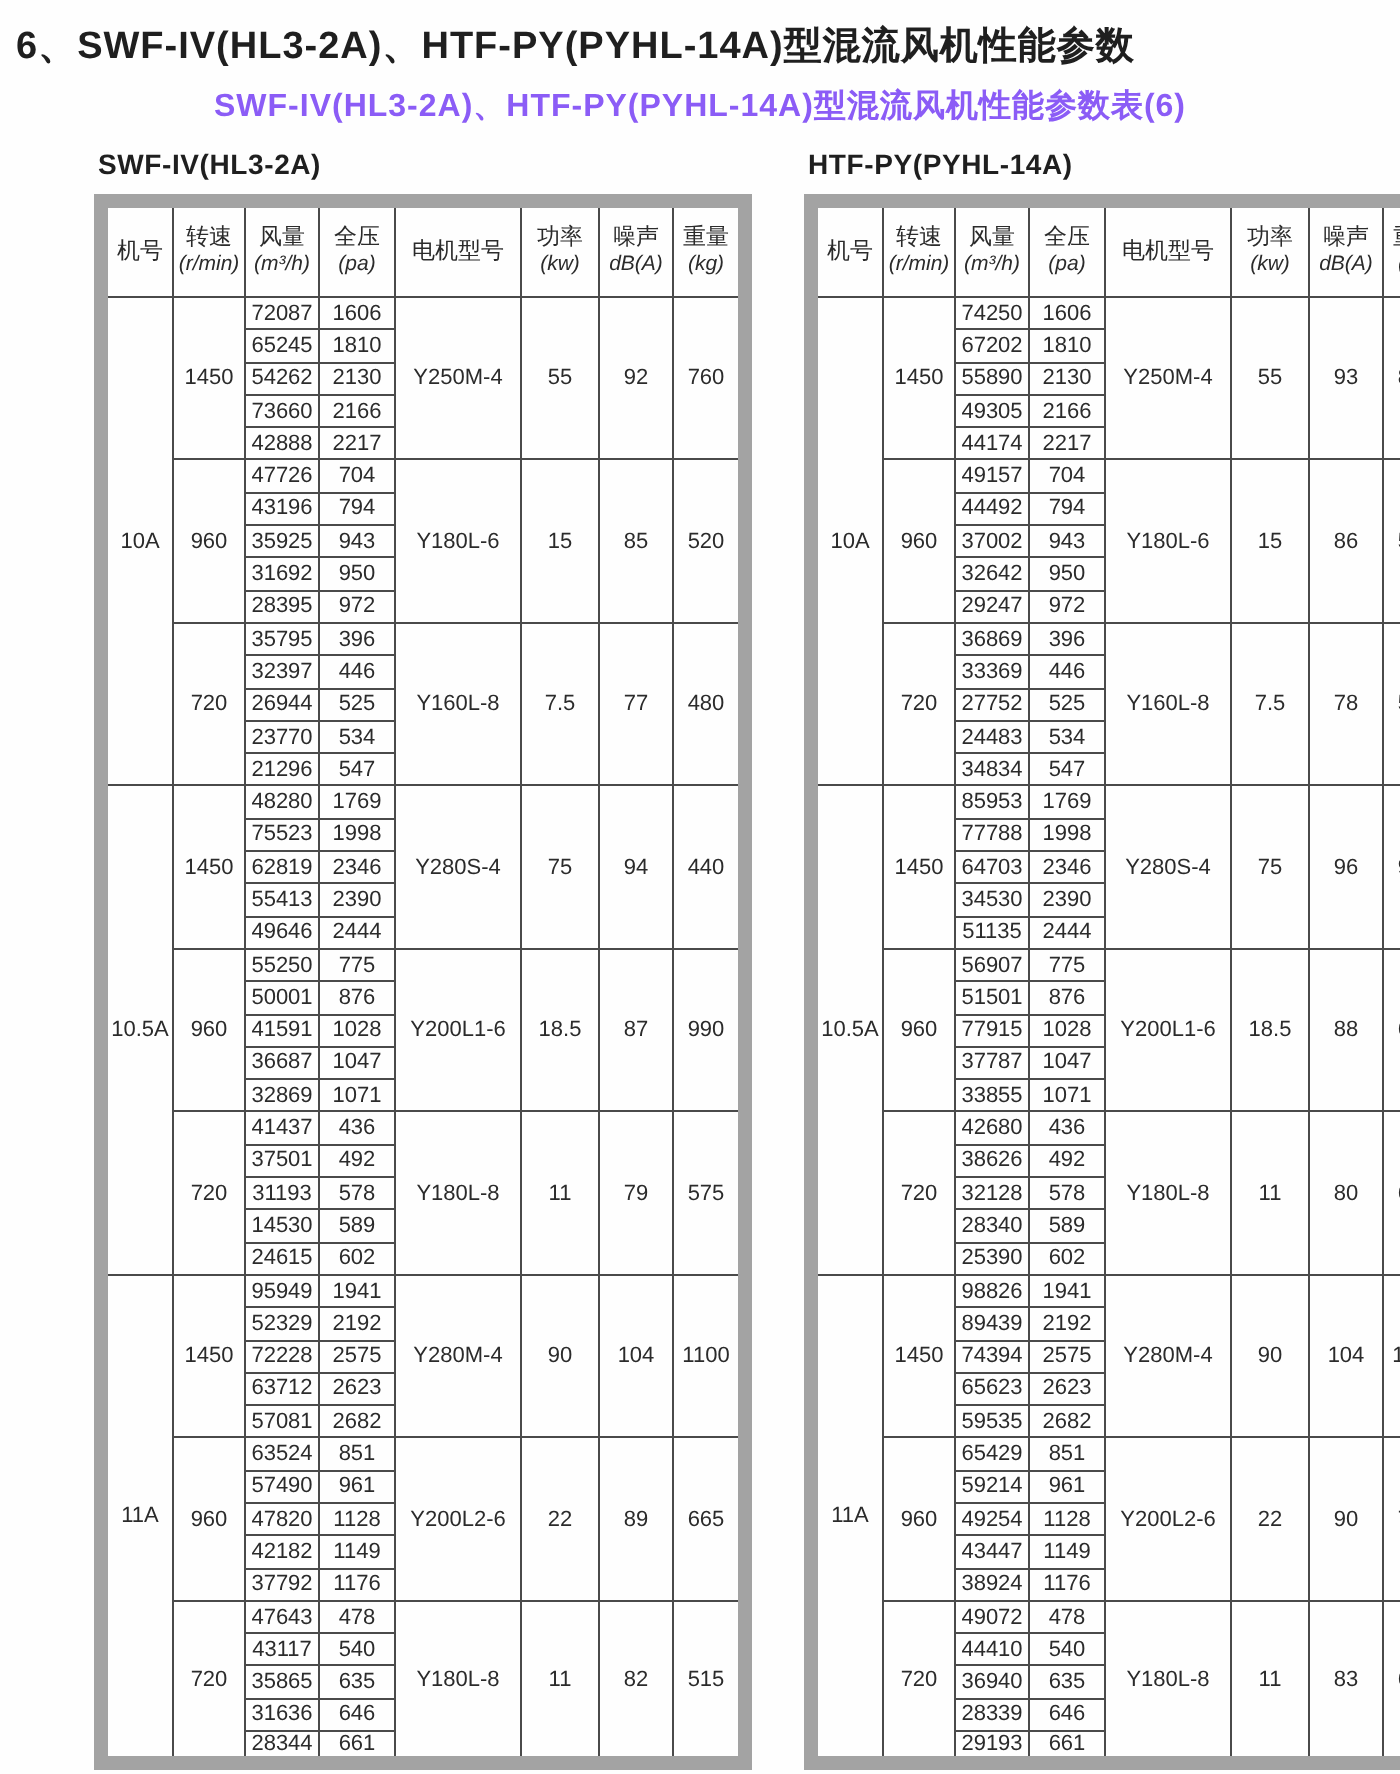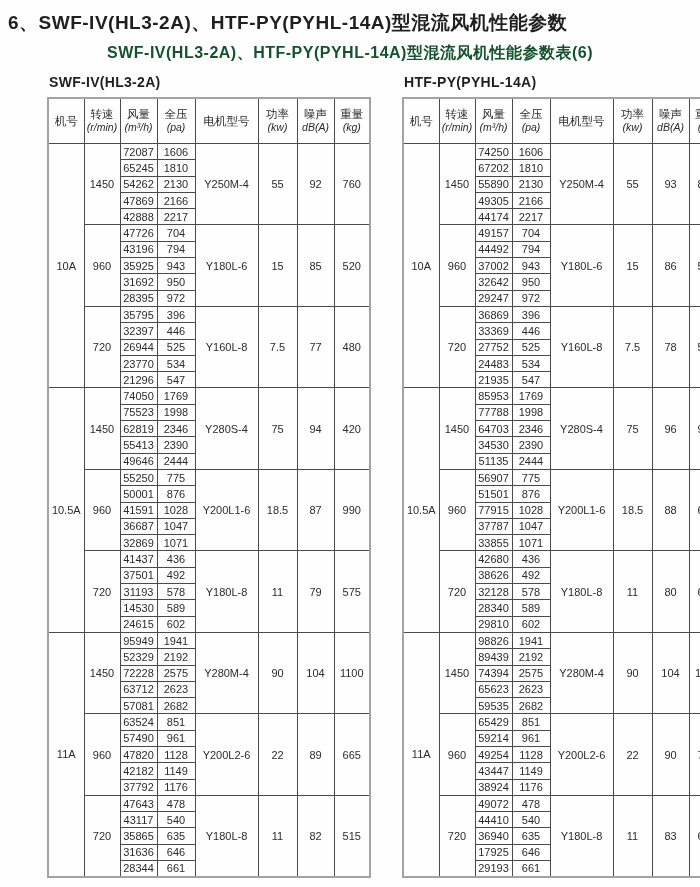--- a/index.html
+++ b/index.html
@@ -9,31 +9,31 @@
     color:#2b2b2b;
     -webkit-font-smoothing:antialiased;
   }
   .page { width:700px; height:887px; box-sizing:border-box; padding:6px 8px 0 8px; background:#fefefe; overflow:hidden; }
   .title {
     font-size:19px; font-weight:bold; margin:4px 0 7px 0;
     letter-spacing:0.5px; white-space:nowrap; color:#1f1f1f;
   }
   .subtitle {
     font-size:16px; font-weight:bold; text-align:center;
-    margin:4px 0 10px 0; letter-spacing:0.5px; color:#14532d;
+    margin:4px 0 10px 0; letter-spacing:0.5px; color:#8b5cf6;
   }
   .tables-row { display:flex; gap:13px; margin-left:19px; }
   .table-block { width:322px;padding-left:20px; }
   .table-label {
     font-size:14px; font-weight:bold; margin:0 0 5px 2px;
     height:18px; letter-spacing:0.3px; color:#1f1f1f;
   }
   table.perf {
     border-collapse:collapse; table-layout:fixed; width:322px;
-    border:2px solid #a3a3a3;
+    border:7px solid #a3a3a3;
   }
   table.perf th, table.perf td {
     border:1px solid #4a4a4a; text-align:center; vertical-align:middle;
     padding:0; overflow:hidden; color:#2b2b2b;
   }
   table.perf thead th { height:44px; font-weight:normal; font-size:11.5px; line-height:13px; }
   table.perf thead th .unit { font-size:10.5px;font-style:italic; }
   table.perf tbody tr { height:16.3px; }
   table.perf tbody td { font-size:11px; line-height:12px; }
   col.c-model  { width:36px; }
@@ -114,21 +114,21 @@
             </tr>
             <tr>
               <td>65245</td>
               <td>1810</td>
             </tr>
             <tr>
               <td>54262</td>
               <td>2130</td>
             </tr>
             <tr>
-              <td>47869</td>
+              <td>73660</td>
               <td>2166</td>
             </tr>
             <tr>
               <td>42888</td>
               <td>2217</td>
             </tr>
             <tr>
               <td rowspan="5">960</td>
               <td>47726</td>
               <td>704</td>
@@ -174,26 +174,26 @@
               <td>23770</td>
               <td>534</td>
             </tr>
             <tr>
               <td>21296</td>
               <td>547</td>
             </tr>
             <tr>
               <td rowspan="15">10.5A</td>
               <td rowspan="5">1450</td>
-              <td>74050</td>
+              <td>48280</td>
               <td>1769</td>
               <td rowspan="5">Y280S-4</td>
               <td rowspan="5">75</td>
               <td rowspan="5">94</td>
-              <td rowspan="5">420</td>
+              <td rowspan="5">440</td>
             </tr>
             <tr>
               <td>75523</td>
               <td>1998</td>
             </tr>
             <tr>
               <td>62819</td>
               <td>2346</td>
             </tr>
             <tr>
@@ -448,21 +448,21 @@
             </tr>
             <tr>
               <td>27752</td>
               <td>525</td>
             </tr>
             <tr>
               <td>24483</td>
               <td>534</td>
             </tr>
             <tr>
-              <td>21935</td>
+              <td>34834</td>
               <td>547</td>
             </tr>
             <tr>
               <td rowspan="15">10.5A</td>
               <td rowspan="5">1450</td>
               <td>85953</td>
               <td>1769</td>
               <td rowspan="5">Y280S-4</td>
               <td rowspan="5">75</td>
               <td rowspan="5">96</td>
@@ -524,21 +524,21 @@
             </tr>
             <tr>
               <td>32128</td>
               <td>578</td>
             </tr>
             <tr>
               <td>28340</td>
               <td>589</td>
             </tr>
             <tr>
-              <td>29810</td>
+              <td>25390</td>
               <td>602</td>
             </tr>
             <tr>
               <td rowspan="15">11A</td>
               <td rowspan="5">1450</td>
               <td>98826</td>
               <td>1941</td>
               <td rowspan="5">Y280M-4</td>
               <td rowspan="5">90</td>
               <td rowspan="5">104</td>
@@ -596,21 +596,21 @@
             </tr>
             <tr>
               <td>44410</td>
               <td>540</td>
             </tr>
             <tr>
               <td>36940</td>
               <td>635</td>
             </tr>
             <tr>
-              <td>17925</td>
+              <td>28339</td>
               <td>646</td>
             </tr>
             <tr>
               <td>29193</td>
               <td>661</td>
             </tr>
           </tbody>
       </table>
     </div>
 

